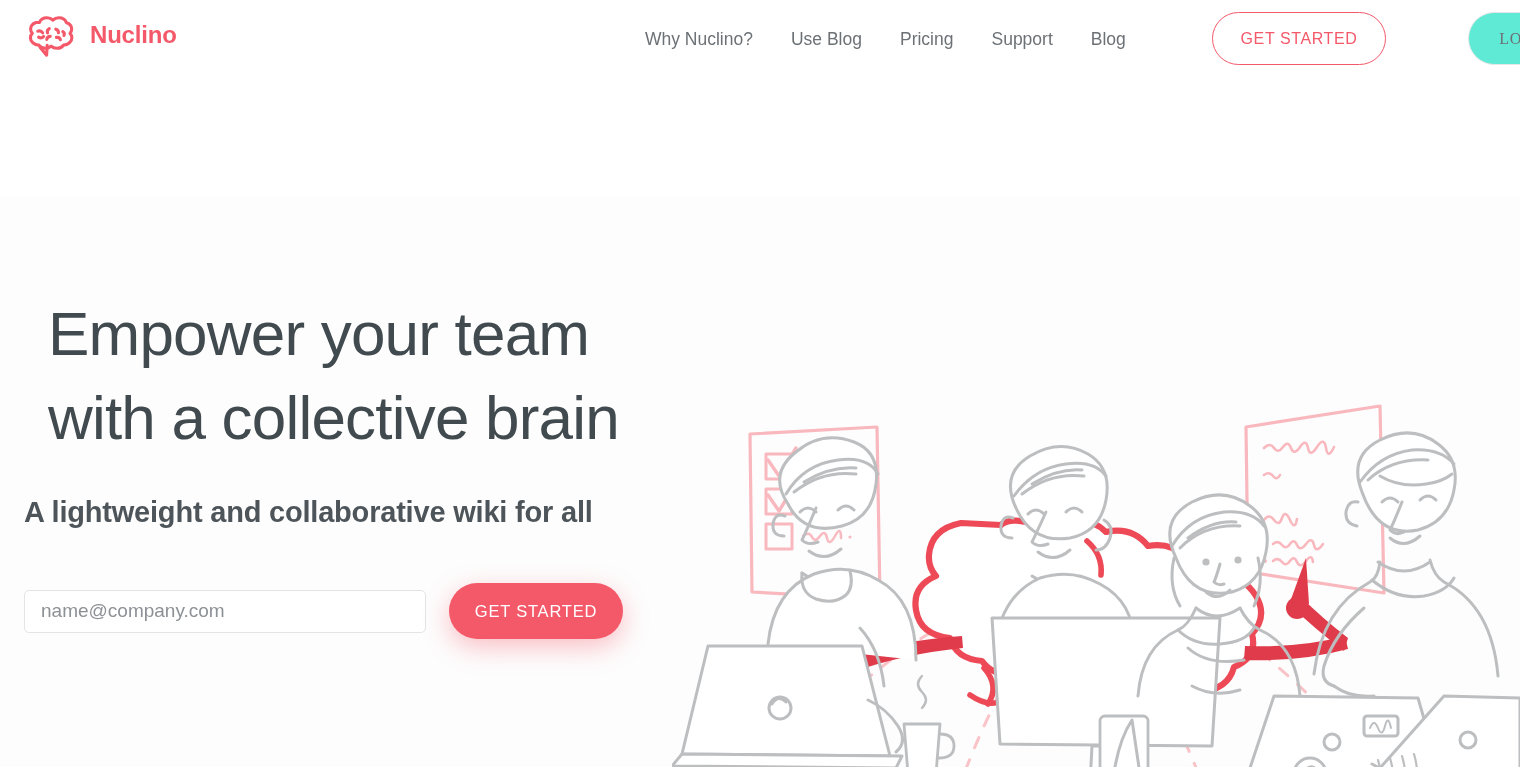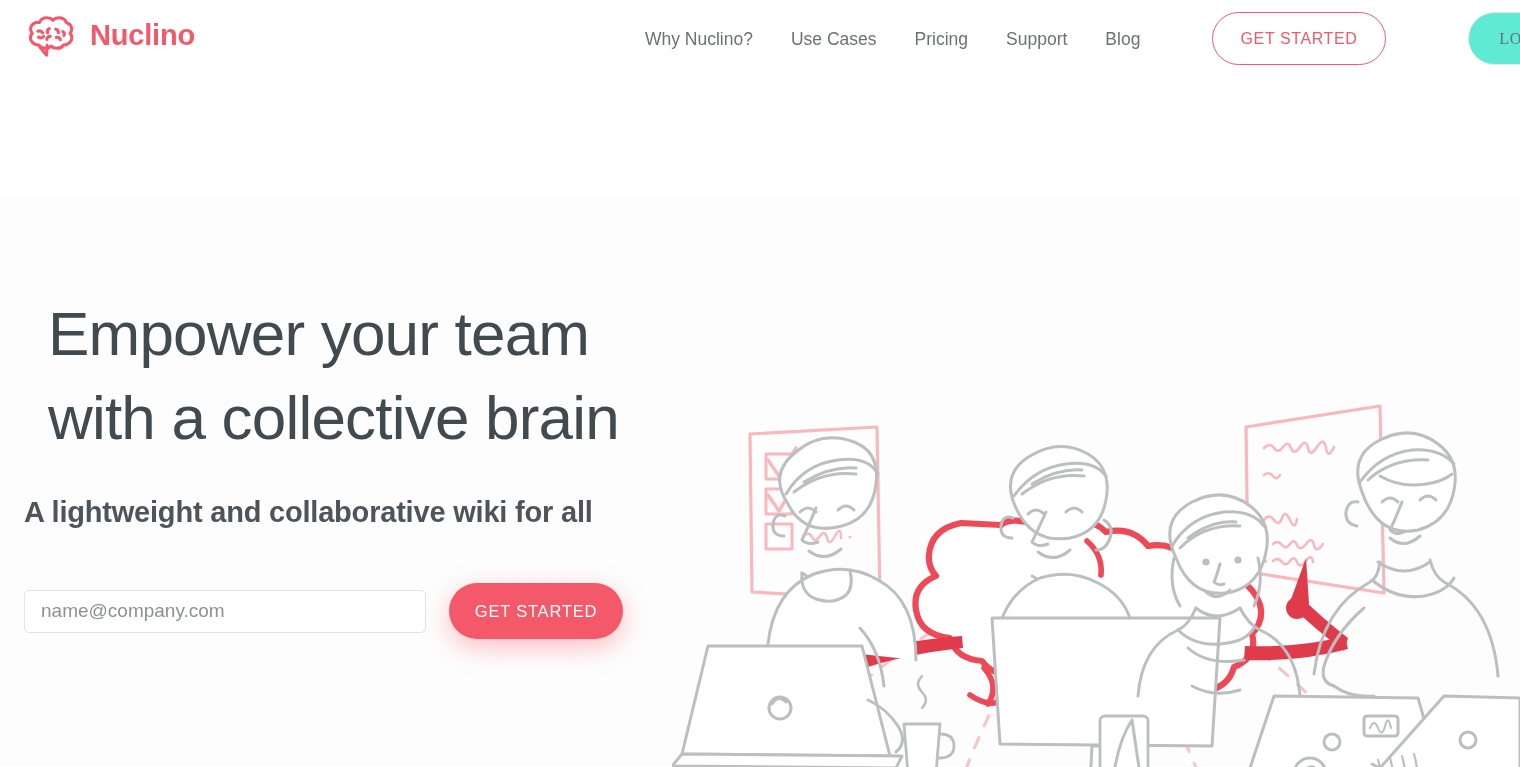--- a/index.html
+++ b/index.html
@@ -40,21 +40,21 @@
     position: absolute;
     left: 24px;
     top: 12px;
     display: flex;
     align-items: center;
     gap: 10px;
     text-decoration: none;
   }
   .brand-icon { width: 56px; height: 46px; display: block; }
   .brand-name {
-    font-size: 29px;
+    font-size: 24px;
     font-weight: bold;
     color: #F4596A;
     letter-spacing: -0.2px;
     line-height: 1;
   }
 
   .nav {
     position: absolute;
     left: 645px;
     top: 0;
@@ -215,21 +215,21 @@
             <path d="M32.4 25.4c1.8-.3 3.5.7 4 2.3"></path>
             <path d="M38.8 19.6c1.3.9 1.8 2.5 1.2 3.9"></path>
           </g>
         </svg>
       </span>
       <span class="brand-name">Nuclino</span>
     </a>
 
     <nav class="nav">
       <a class="nav-link" href="#">Why Nuclino?</a>
-      <a class="nav-link" href="#">Use Cases</a>
+      <a class="nav-link" href="#">Use Blog</a>
       <a class="nav-link" href="#">Pricing</a>
       <a class="nav-link" href="#">Support</a>
       <a class="nav-link" href="#">Blog</a>
     </nav>
 
     <button class="btn-get-started-nav">GET STARTED</button>
     <button class="btn-login">LOG IN</button>
   </div>
 
   <div class="hero">

